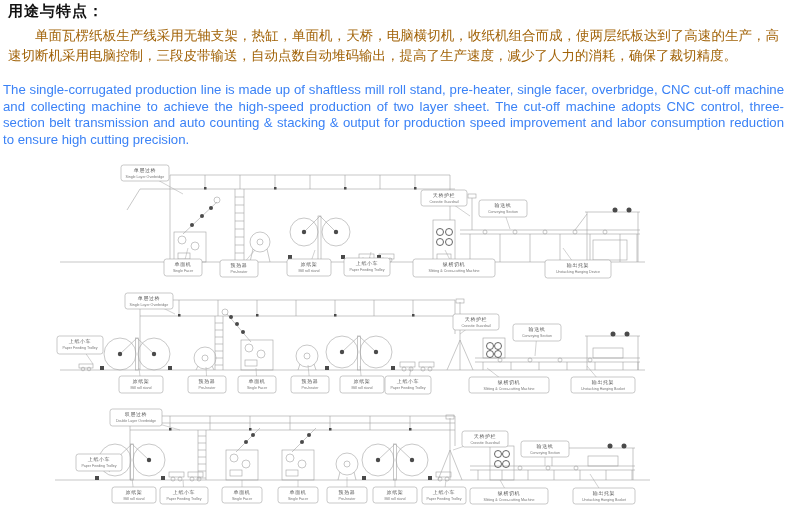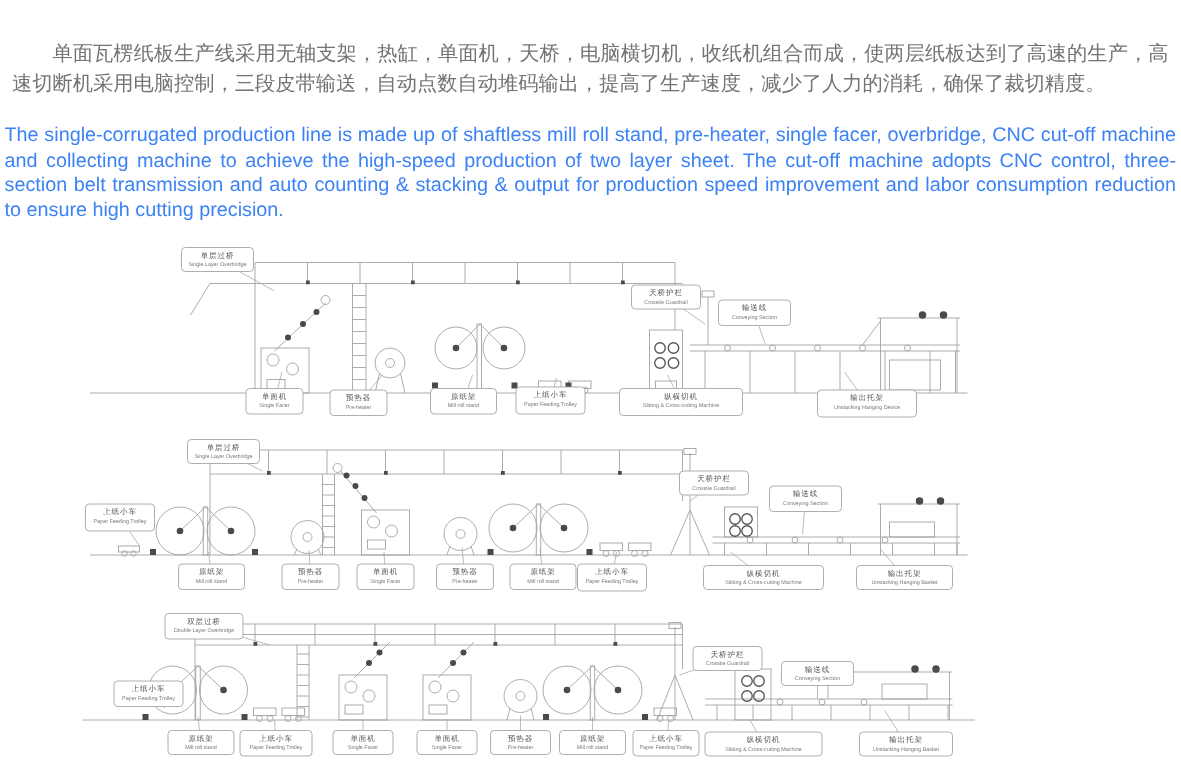--- a/index.html
+++ b/index.html
@@ -1,34 +1,35 @@
 <!DOCTYPE html>
 <html><head>
 <meta charset="utf-8">
 <style>
   html,body{margin:0;padding:0;background:#fff;}
   .page{position:relative;width:787px;height:507px;background:#fff;overflow:hidden;
         font-family:"Liberation Sans","DejaVu Sans",sans-serif;}
   .title{position:absolute;left:8px;top:2px;font-size:15px;font-weight:bold;color:#111;letter-spacing:1px;}
   .zhpara{position:absolute;left:8px;right:8px;top:26px;font-size:13.5px;line-height:19.5px;
-          color:#737373;text-align:justify;text-indent:2em;}
+          color:#a16207;text-align:justify;text-indent:2em;}
   .enpara{position:absolute;left:3px;right:3px;top:82px;font-size:13.2px;line-height:16.6px;
           color:#3b82f6;text-align:justify;}
   .diag{position:absolute;}
   svg .art, svg .art rect, svg .art circle, svg .art line{stroke:#a3a3a3;stroke-width:0.6;fill:none;}
   svg .darkfill circle, svg .darkfill rect{fill:#4a4a4a;stroke:none;}
   svg .darkstroke circle{stroke:#555;stroke-width:0.9;fill:none;}
   .lzh{font:5px "Liberation Sans",sans-serif;fill:#555;text-anchor:middle;letter-spacing:0.6px;}
   .len{font:3.6px "Liberation Sans",sans-serif;fill:#787878;text-anchor:middle;}
 </style>
 </head>
 <body>
 
 <div class="page">
 
+  <div class="title">用途与特点：</div>
   <div class="zhpara">单面瓦楞纸板生产线采用无轴支架，热缸，单面机，天桥，电脑横切机，收纸机组合而成，使两层纸板达到了高速的生产，高速切断机采用电脑控制，三段皮带输送，自动点数自动堆码输出，提高了生产速度，减少了人力的消耗，确保了裁切精度。</div>
   <div class="enpara">The single-corrugated production line is made up of shaftless mill roll stand, pre-heater, single facer, overbridge, CNC cut-off machine and collecting machine to achieve the high-speed production of two layer sheet. The cut-off machine adopts CNC control, three-section belt transmission and auto counting &amp; stacking &amp; output for production speed improvement and labor consumption reduction to ensure high cutting precision.</div>
 
   <svg class="diag" style="left:55px;top:158px;" width="600" height="132" viewBox="0 0 600 132">
     <g class="art">
       <path d="M5,104 H590 M115,17 H395 M85,31 H400 M115,17 V31 M150,17 V31 M185,17 V31 M220,17 V31 M255,17 V31 M290,17 V31 M325,17 V31 M360,17 V31 M395,17 V31 M115,31 V104 M395,31 V62 M85,31 L72,52"></path>
       <path d="M180,31 V104 M189,31 V104 M180,39 H189 M180,47 H189 M180,55 H189 M180,63 H189 M180,71 H189 M180,79 H189 M180,87 H189 M180,95 H189"></path>
       <rect x="119" y="74" width="32" height="30"></rect>
       <circle cx="127" cy="82" r="4"></circle>
         <circle cx="140" cy="88" r="4"></circle>

